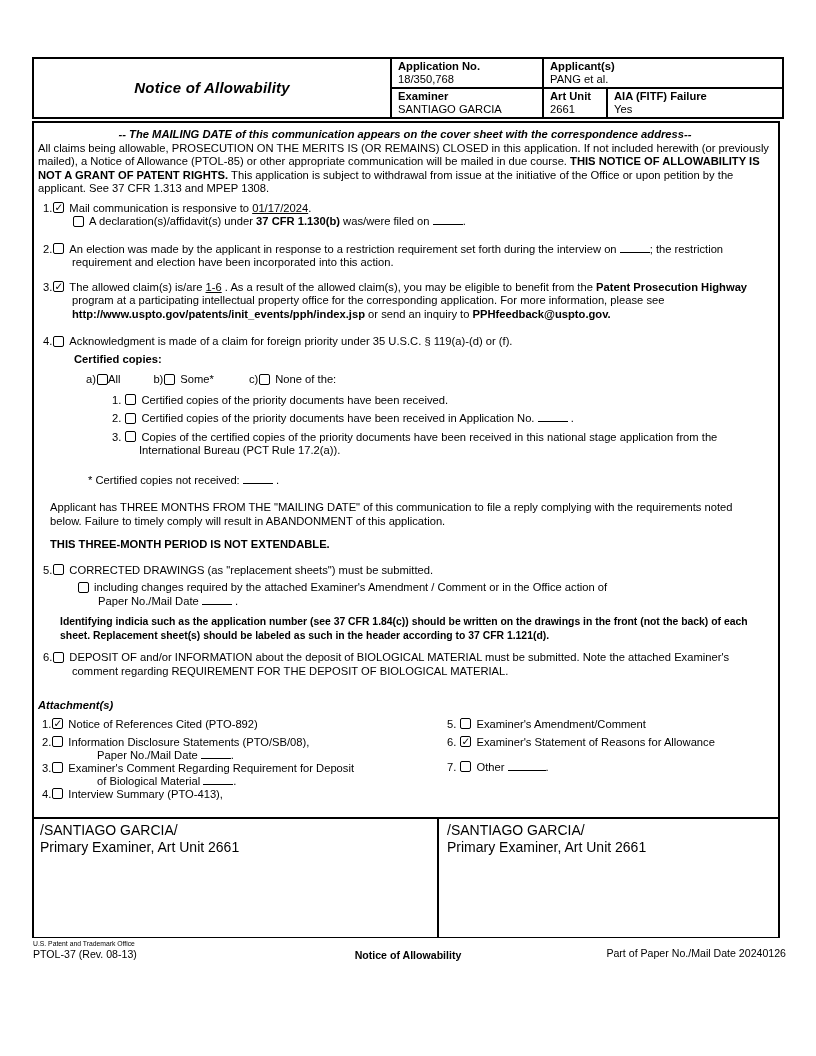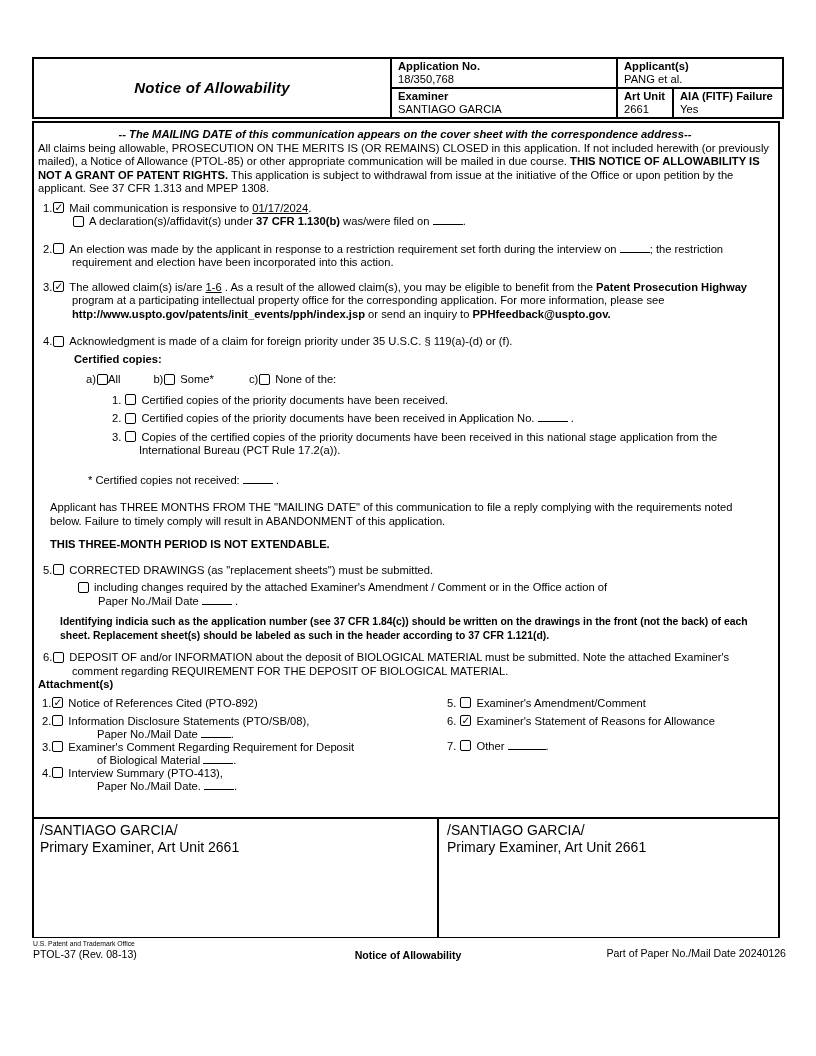--- a/index.html
+++ b/index.html
@@ -14,23 +14,23 @@
   
   .header-table { position:absolute; left:32px; top:57px; width:752px; height:62px;
     border:2px solid #000; display:flex; }
   .ht-left { width:358px; border-right:2px solid #000; display:flex; align-items:center; justify-content:center; }
   .ht-title { font-size:15px; font-weight:bold; font-style:italic; letter-spacing:0.2px; }
   .ht-right { flex:1; display:flex; flex-direction:column; }
   .ht-row { display:flex; flex:1; }
   .ht-row-top { border-bottom:2px solid #000; }
   .ht-cell { padding:1px 0 0 6px; overflow:hidden; }
   .ht-cell + .ht-cell { border-left:2px solid #000; }
-  .ht-c1 { width:224px; }
+  .ht-c1 { width:150px; }
   .ht-c2 { flex:1; }
-  .ht-c2a { width:56px; }
+  .ht-c2a { width:64px; }
   .ht-c2b { flex:1; }
   .ht-label { font-weight:bold; font-size:11.2px; line-height:13px; white-space:nowrap; }
   .ht-value { font-size:11.2px; line-height:13px; white-space:nowrap; }
 
   
   .main-box { position:absolute; left:32px; top:121px; width:748px; height:817px;
     border:2px solid #000; border-bottom-width:1px; overflow:hidden; }
   .body-content { padding:5px 4px 0 2px; }
 
   .center-line { text-align:center; font-weight:bold; font-style:italic; }
@@ -66,21 +66,21 @@
   .attach-heading { font-weight:bold; padding-left:2px; }
   .attach-grid { display:flex; padding-left:2px; line-height:13px; }
   .attach-left { width:409px; }
   .attach-right { flex:1; }
   .att-item { padding-left:4px; }
   .att-item-r { padding-left:0; }
   .att-sub { padding-left:59px; }
 
   .mt4{margin-top:4px;} .mt5{margin-top:5px;} .mt6{margin-top:6px;} .mt7{margin-top:7px;}
   .mt8{margin-top:8px;} .mt11{margin-top:11px;} .mt12{margin-top:12px;} .mt14{margin-top:14px;}
-  .mt16{margin-top:16px;} .mt21{}
+  .mt16{margin-top:16px;} .mt21{margin-top:21px;font-style:italic;}
 
   
   .sig-row { position:absolute; left:-2px; right:-2px; bottom:0; height:120px;
     border-top:2px solid #000; display:flex; background:#fff; }
   .sig-left { width:407px; border-right:2px solid #000; padding:3px 0 0 8px; }
   .sig-right { flex:1; padding:3px 0 0 8px; }
   .sig-name, .sig-title { font-size:14px; line-height:16.5px; }
 
   
   .footer-office { position:absolute; left:33px; top:940px; font-size:6.8px; line-height:8px; }
@@ -159,21 +159,20 @@
 
       <div class="attach-heading mt21">Attachment(s)</div>
       <div class="attach-grid">
         <div class="attach-left">
           <div class="att-item mt5"><span>1.</span><span class="cb">✓</span><span>Notice of References Cited (PTO-892)</span></div>
           <div class="att-item mt5"><span>2.</span><span class="cb"></span><span>Information Disclosure Statements (PTO/SB/08),</span></div>
           <div class="att-sub"><span>Paper No./Mail Date </span><span class="blank"></span><span>.</span></div>
           <div class="att-item"><span>3.</span><span class="cb"></span><span>Examiner's Comment Regarding Requirement for Deposit</span></div>
           <div class="att-sub"><span>of Biological Material </span><span class="blank"></span><span>.</span></div>
           <div class="att-item"><span>4.</span><span class="cb"></span><span>Interview Summary (PTO-413),</span></div>
-          <div class="att-sub"><span>Paper No./Mail Date. </span><span class="blank"></span><span>.</span></div>
         </div>
         <div class="attach-right">
           <div class="att-item att-item-r mt5"><span>5.</span> <span class="cb"></span><span>Examiner's Amendment/Comment</span></div>
           <div class="att-item att-item-r mt5"><span>6.</span> <span class="cb">✓</span><span>Examiner's Statement of Reasons for Allowance</span></div>
           <div class="att-item att-item-r mt12"><span>7.</span> <span class="cb"></span><span>Other </span><span class="blank blank-lg"></span><span>.</span></div>
         </div>
       </div>
     </div>
 
     <div class="sig-row">

